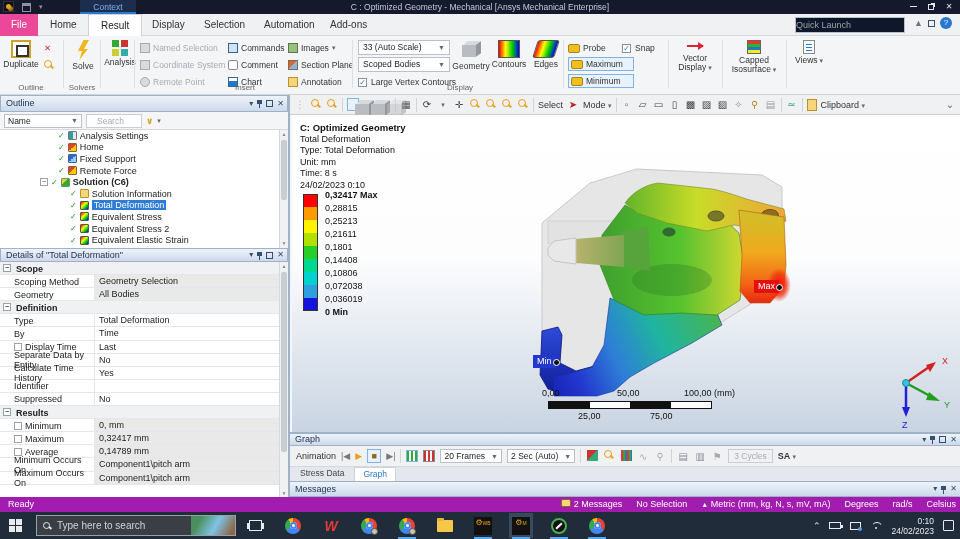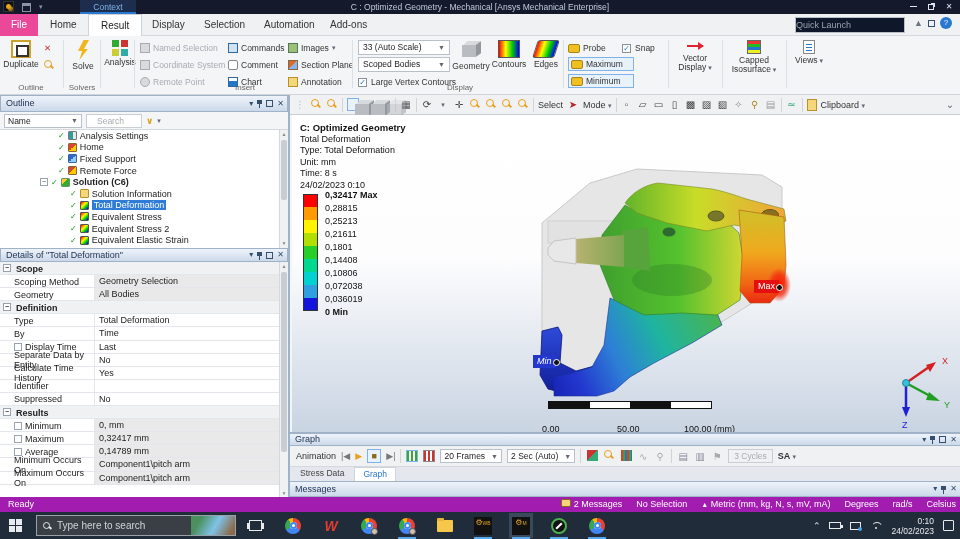--- a/index.html
+++ b/index.html
@@ -124,21 +124,21 @@
   .legend { position:absolute; left:11px; top:75px; }
   .lband { position:absolute; left:0; width:15px; height:13px; border-left:1px solid #333; border-right:1px solid #333; }
   .llabel { position:absolute; left:22px; font-size:9px; white-space:nowrap; color:#111; }
   .llabel.b { font-weight:bold; }
   .tag { position:absolute; height:13px; color:#fff; font-size:9px; line-height:13px; padding:0 4px; }
   .tag::after { content:""; position:absolute; right:-4px; top:4px; width:5px; height:5px; background:#111; border-radius:50%; border:1px solid #fff; }
   .ruler { position:absolute; left:240px; top:273px; width:200px; font-size:9px; color:#111; }
   .rbar { position:absolute; left:16px; top:13px; width:164px; height:8px; border:1px solid #111; display:flex; }
   .rbar i { flex:1; }
   .rbar i:nth-child(odd) { background:#111; } .rbar i:nth-child(even){ background:#fff; }
-  .rl { position:absolute; white-space:nowrap;margin-top:36px; }
+  .rl { position:absolute; white-space:nowrap; }
 
   
   .graphpanel { position:absolute; left:290px; top:432px; width:670px; height:49px; background:#f0f1f3; border-top:1px solid #9fb2c8; }
   .gtoolbar { height:21px; display:flex; align-items:center; gap:5px; padding:0 6px; border-bottom:1px solid #d5d9de; }
   .gtabs { height:14px; display:flex; gap:2px; padding-left:2px; background:#e4e8ee; }
   .gtab { padding:0 8px; font-size:8.5px; line-height:13px; color:#444; }
   .gtab.active { background:#fff; color:#2878cf; border:1px solid #cfd4da; border-bottom:none; }
   .framebox { height:14px; background:#fff; border:1px solid #b9c0c9; font-size:8.5px; line-height:12px; padding:0 3px; color:#222; }
   .framebox .car { font-size:7px; color:#667; margin-left:6px; }
   .cyclesbox { height:14px; border:1px solid #c9ced4; background:#f0f1f3; color:#a6abb2; font-size:8.5px; line-height:12px; padding:0 5px; }
@@ -679,21 +679,21 @@
         <line x1="614" y1="268" x2="614" y2="294" stroke="#2020d4" stroke-width="2.5"></line>
         <polygon points="614,302 610,292 618,292" fill="#2020d4"></polygon>
         <circle cx="614" cy="268" r="3.5" fill="#38c0d8" stroke="#1a8aa0"></circle>
         <text x="650" y="249" font-size="9" fill="#d42020">X</text>
         <text x="652" y="293" font-size="9" fill="#1f9e1f">Y</text>
         <text x="610" y="313" font-size="9" fill="#2020d4">Z</text>
       </g>
     </svg>
 
     <div class="tag" style="left: 462px; top: 165px; background: rgb(228, 16, 16);">Max</div>
-    <div class="tag" style="left: 241px; top: 240px; background: rgb(35, 55, 207); font-style: italic;">Min</div>
+    <div class="tag" style="left: 241px; top: 240px; background: rgb(35, 55, 207);">Min</div>
 
     <div class="ruler">
       <span class="rl" style="left:10px; top:0">0,00</span>
       <span class="rl" style="left:85px; top:0">50,00</span>
       <span class="rl" style="left:152px; top:0">100,00 (mm)</span>
       <div class="rbar">
           <i></i>
           <i></i>
           <i></i>
           <i></i>

